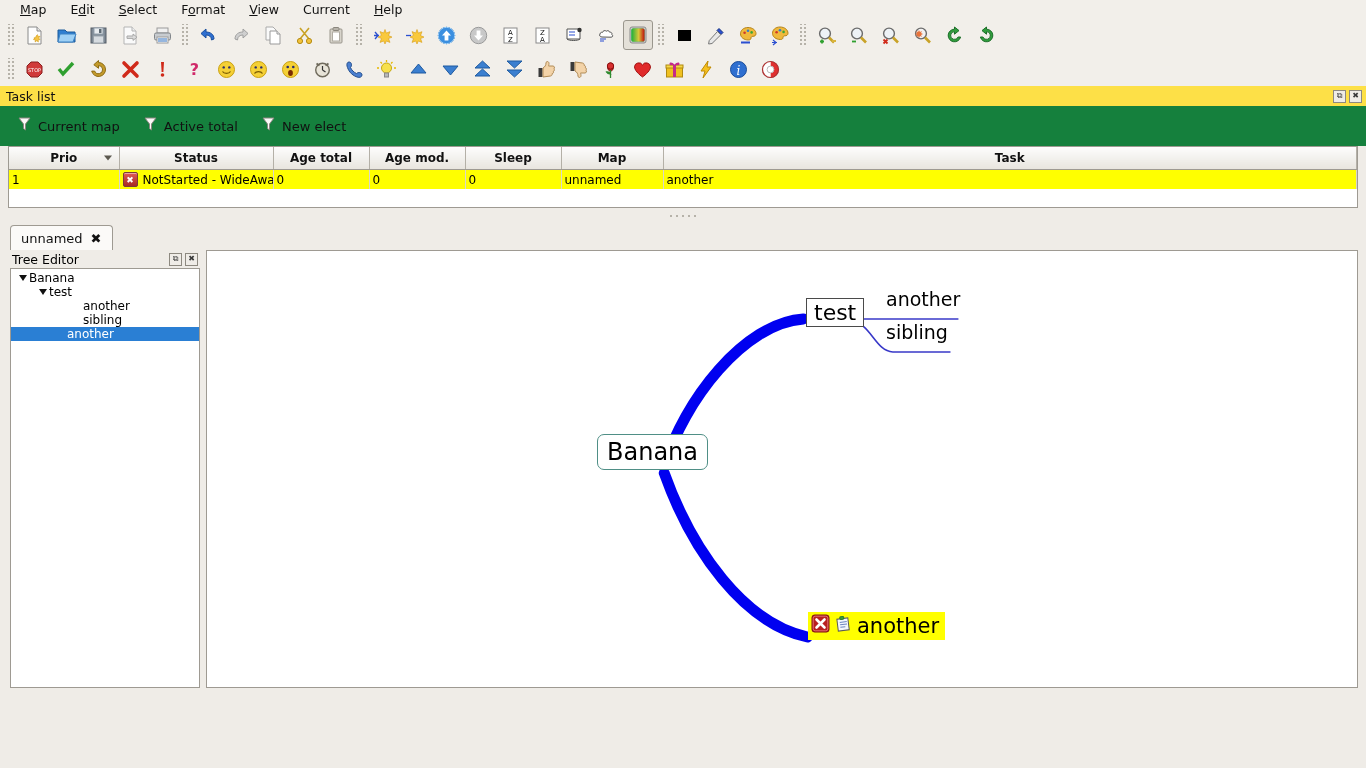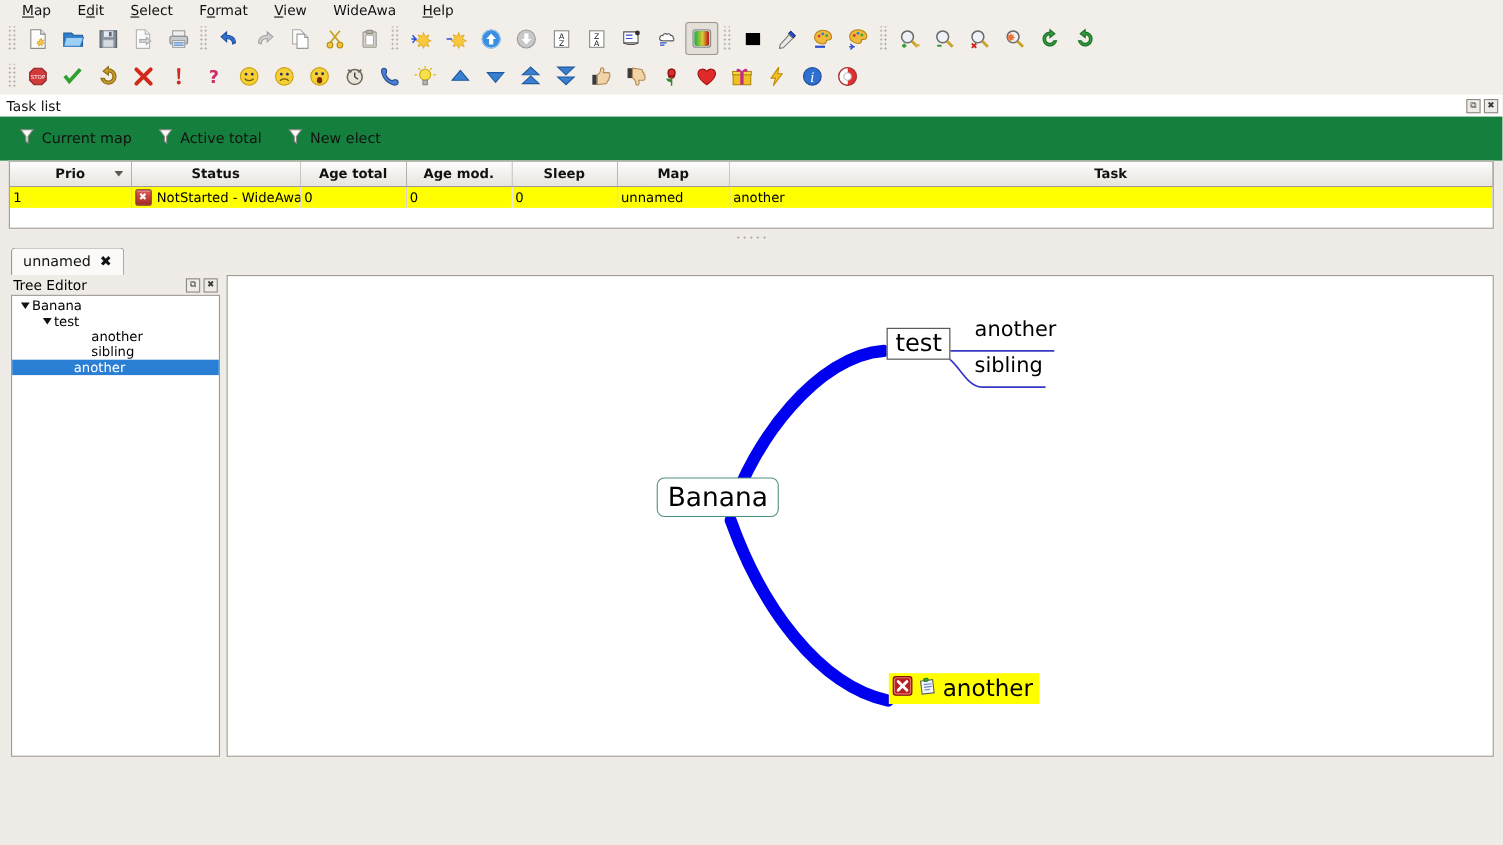--- a/index.html
+++ b/index.html
@@ -17,21 +17,21 @@
   .toolbar{height:34px;background:#f2efea;display:flex;align-items:center;padding-left:4px;}
   .toolbar.second{border-top:0px;}
   .tb-grip{width:8px;height:22px;margin:0 3px;
     background-image:radial-gradient(circle,#b6b2a9 1px,transparent 1.1px);
     background-size:4px 4px;background-position:0 2px;}
   .tb-btn{width:28px;height:28px;display:flex;align-items:center;justify-content:center;
     border:1px solid transparent;border-radius:3px;margin:0 1px;}
   .tb-btn.active{border:1px solid #9a968d;background:#e4e0d8;}
   .tb-btn svg{display:block;}
   
-  .dock-title-bar{height:20px;background:#ffffff;display:flex;align-items:center;
+  .dock-title-bar{height:20px;background:#fde047;display:flex;align-items:center;
     justify-content:space-between;padding:0 4px 0 6px;}
   .dock-title{font-size:12.5px;color:#111;}
   .dock-btns{display:flex;gap:3px;align-items:center;}
   .dockbtn{width:11px;height:11px;border:1px solid #8d8980;background:#efece7;
     display:flex;align-items:center;justify-content:center;font-size:8px;line-height:1;color:#3a3a3a;}
   .filters{height:40px;display:flex;align-items:center;gap:24px;padding-left:18px;background:#15803d;}
   .filter{display:flex;align-items:center;gap:7px;font-size:13px;color:#111;}
   
   .table-wrap{margin:0 8px;border:1px solid #9e9a92;background:#fff;height:62px;box-sizing:border-box;}
   table.tasks{border-collapse:collapse;width:100%;table-layout:fixed;}
@@ -84,21 +84,21 @@
 </style>
 </head>
 <body>
 
 <div class="menubar">
   <div class="menu-item"><u>M</u>ap</div>
   <div class="menu-item">E<u>d</u>it</div>
   <div class="menu-item"><u>S</u>elect</div>
   <div class="menu-item">F<u>o</u>rmat</div>
   <div class="menu-item"><u>V</u>iew</div>
-  <div class="menu-item">WideAwa</div>
+  <div class="menu-item">Current</div>
   <div class="menu-item"><u>H</u>elp</div>
 </div>
 
 <div class="toolbar">
   <div class="tb-grip"></div>
 
   <div class="tb-btn">
     <svg width="21" height="21" viewBox="0 0 21 21">
         <path d="M4 2h9l4 4v13H4z" fill="#fdfdfd" stroke="#8a8a8a"></path>
         <path d="M13 2v4h4" fill="#e6e6e6" stroke="#8a8a8a"></path>

